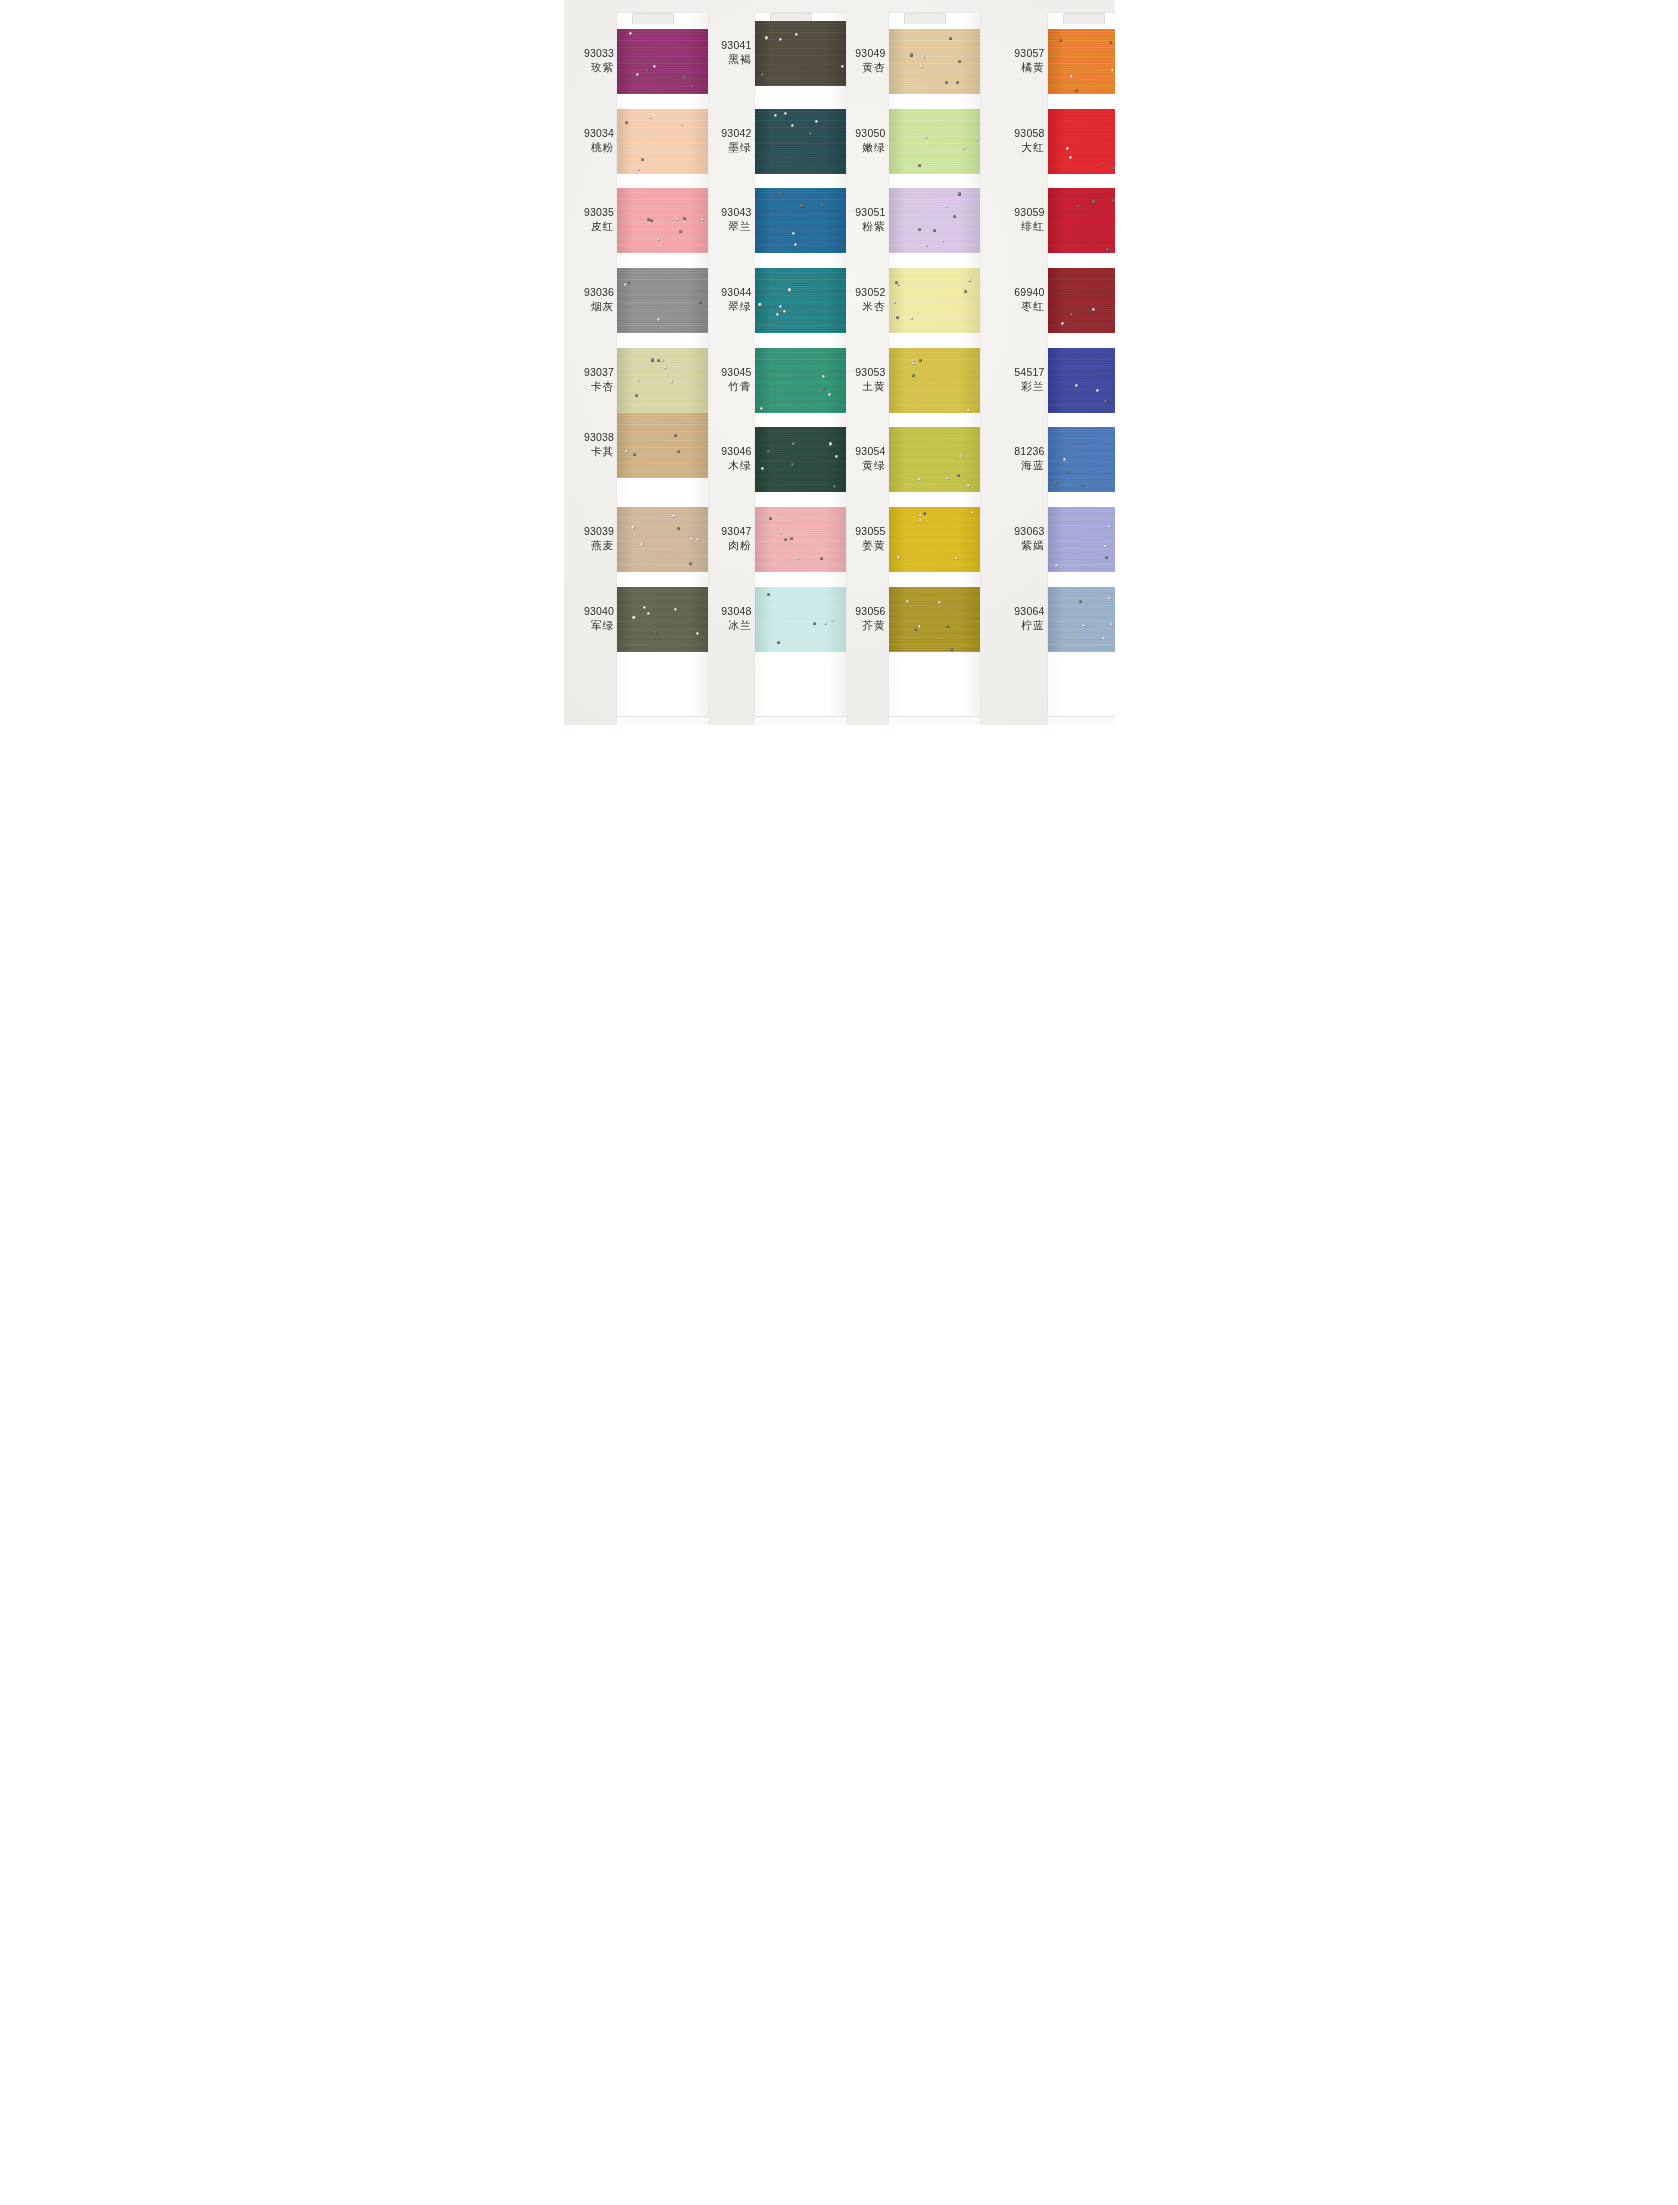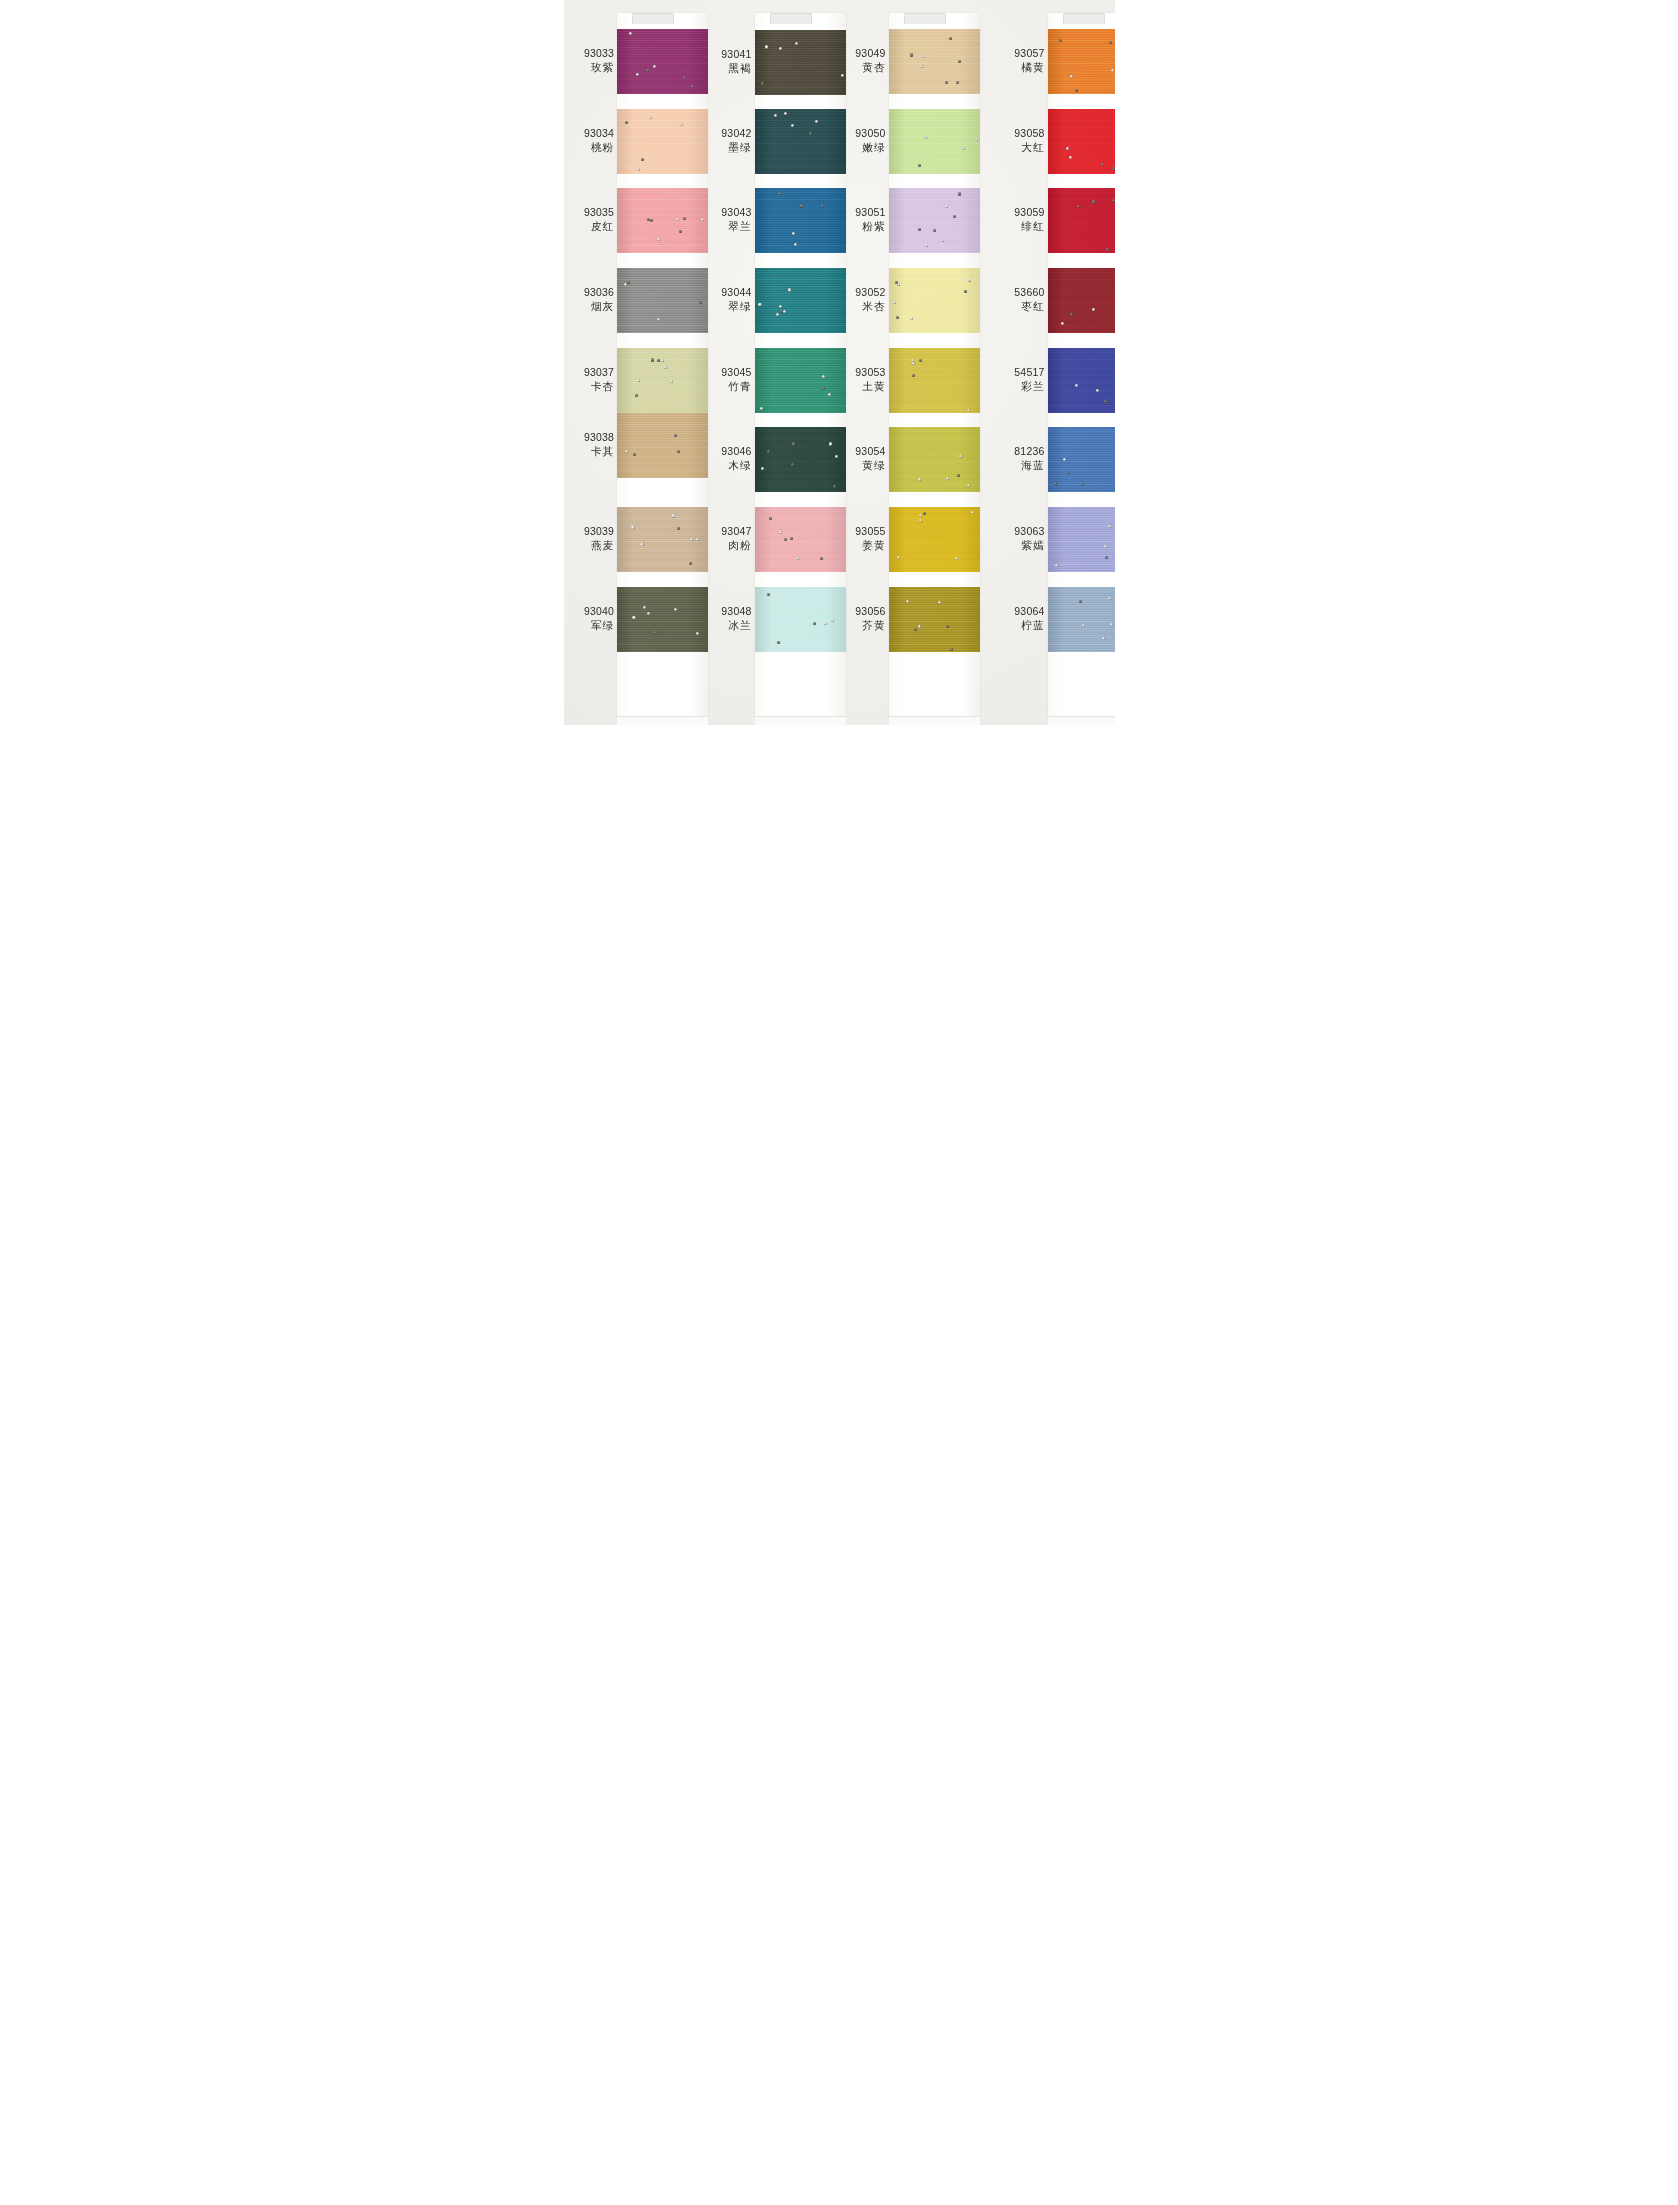--- a/index.html
+++ b/index.html
@@ -277,21 +277,21 @@
             <span class="sequin" style="left: 15.4px; top: 29px;"></span>
             <span class="sequin" style="left: 30px; top: 25px;"></span>
             <span class="sequin" style="left: 79px; top: 45px;"></span>
           </div>
         </div>
       </div>
       <div class="column col-1">
         <div class="card-strip"></div>
         <div class="card-tab"></div>
         <div class="card-foot"></div>
-        <div class="swatch-row" style="top: 30px;">
+        <div class="swatch-row" style="top: 21px;">
           <div class="label">
             <span class="code">93041</span>
             <span class="name">黑褐</span>
           </div>
           <div class="swatch" style="background: rgb(75, 70, 56);">
             <div class="threads"></div>
             <div class="shade"></div>
             <span class="sequin" style="left: 10px; top: 15.4px;"></span>
             <span class="sequin dark" style="left: 6.3px; top: 52px;"></span>
             <span class="sequin" style="left: 40px; top: 11.7px;"></span>
@@ -582,21 +582,21 @@
             <div class="threads"></div>
             <div class="shade"></div>
             <span class="sequin dark" style="left: 29px; top: 17px;"></span>
             <span class="sequin dark" style="left: 64px; top: 11px;"></span>
             <span class="sequin dark" style="left: 44px; top: 12.4px;"></span>
             <span class="sequin dark" style="left: 58px; top: 60px;"></span>
           </div>
         </div>
         <div class="swatch-row" style="top: 268px;">
           <div class="label">
-            <span class="code">53660</span>
+            <span class="code">69940</span>
             <span class="name">枣红</span>
           </div>
           <div class="swatch" style="background: rgb(142, 32, 40);">
             <div class="threads"></div>
             <div class="shade"></div>
             <span class="sequin" style="left: 83px; top: 16.6px;"></span>
             <span class="sequin" style="left: 13.4px; top: 54px;"></span>
             <span class="sequin dark" style="left: 22.4px; top: 45px;"></span>
             <span class="sequin" style="left: 44px; top: 40px;"></span>
           </div>

